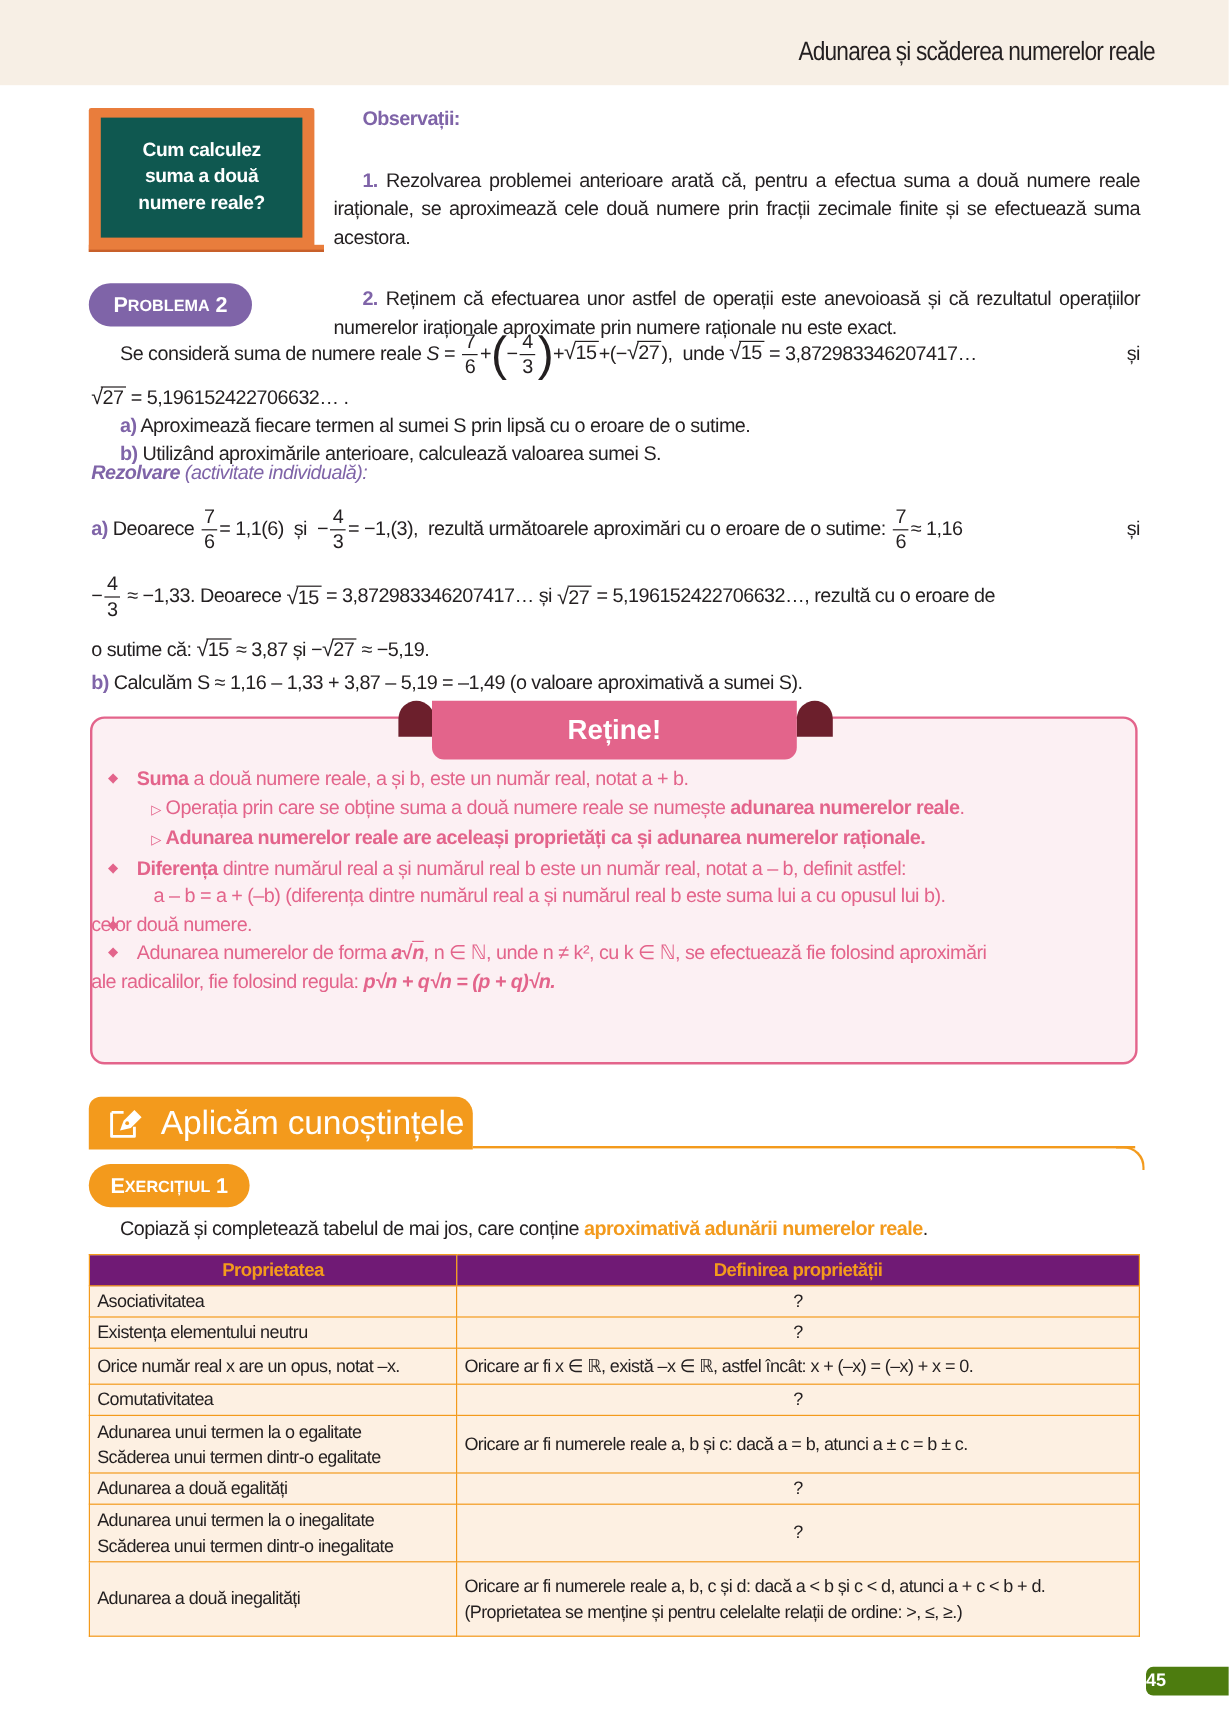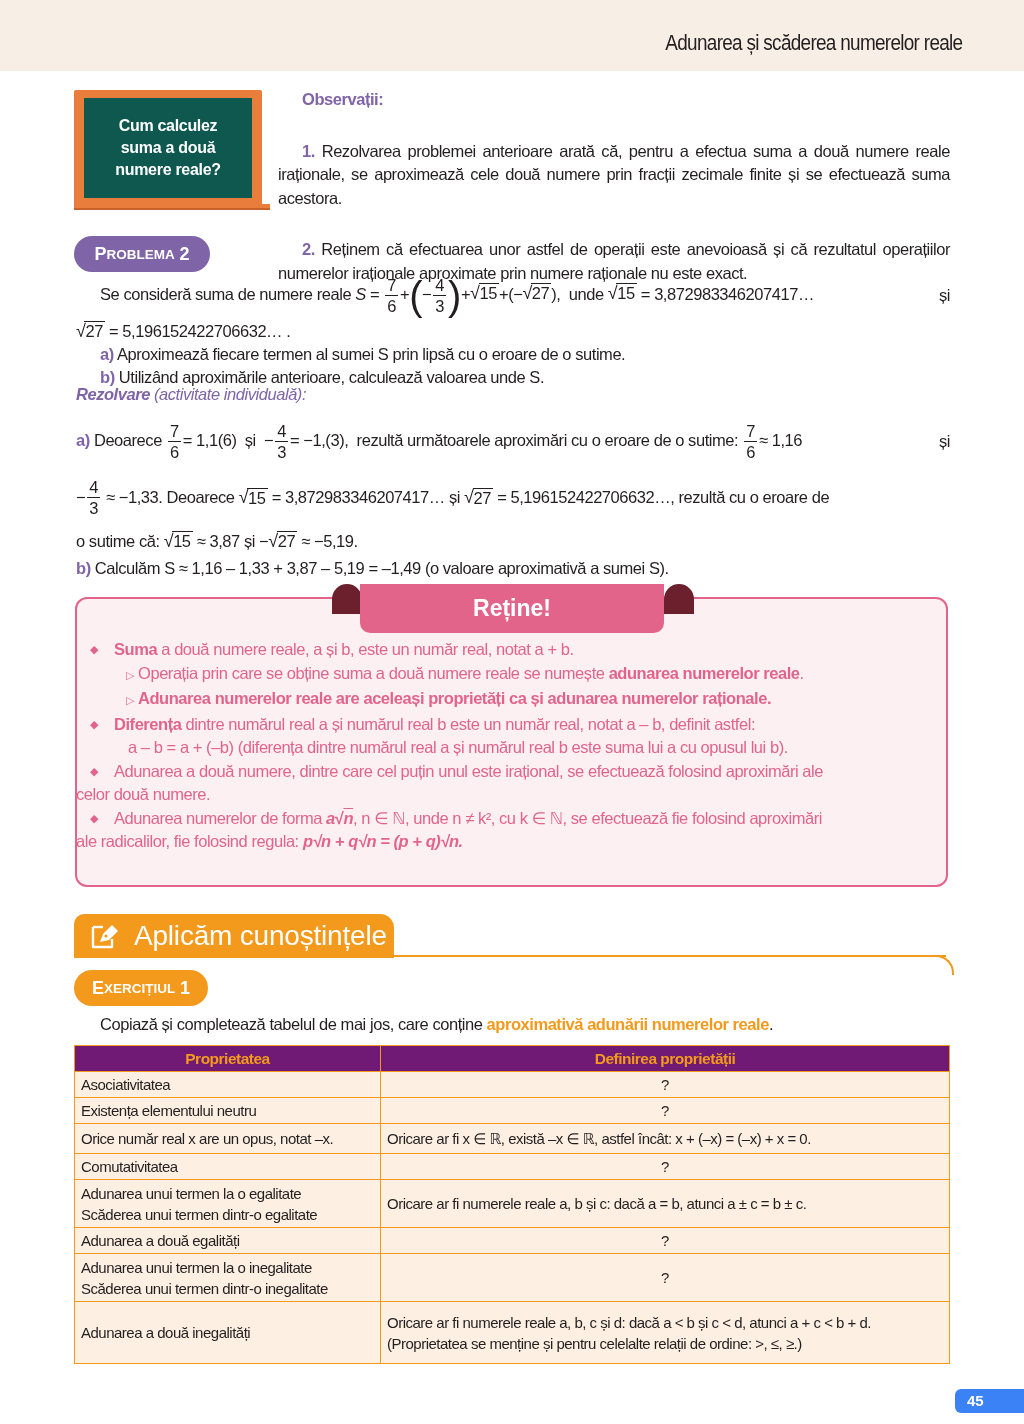--- a/index.html
+++ b/index.html
@@ -71,21 +71,21 @@
   .tbl th { background: #701a75; color: #f39a1c; font-weight: bold; height: 26px; font-size: 15.5px; }
   .tbl td { background: #fdf0e2; padding: 2px 5px; line-height: 21px; }
   .tbl td.c1 { width: 306px; }
   .tbl td.center { text-align: center; }
   .tbl td.left { padding-left: 6px; }
   .row-h1 { height: 26px; }
   .row-h2 { height: 30px; }
   .row-h3 { height: 48px; }
   .row-h4 { height: 62px; }
 
-  .page-num { position: absolute; left: 955px; top: 1389px; width: 69px; height: 24px; background: #3b82f6; border-radius: 6px 0 0 6px; color: #fff; font-family: "Liberation Sans", sans-serif; font-weight: bold; font-size: 15px; padding-left: 12px; line-height: 24px; }
+  .page-num { position: absolute; left: 955px; top: 1389px; width: 69px; height: 24px; background: #4d7c0f; border-radius: 6px 0 0 6px; color: #fff; font-family: "Liberation Sans", sans-serif; font-weight: bold; font-size: 15px; padding-left: 0; line-height: 24px; }
 </style>
 </head>
 <body>
 
 <div class="header-band"></div>
 <div class="header-title">Adunarea și scăderea numerelor reale</div>
 
 <div class="board">
   <div class="board-inner">
     <div class="board-text">
@@ -118,21 +118,21 @@
       <span class="rad">√</span><span class="sqrt">15</span>
       <span>= 3,872983346207417…</span>
     </span>
     <span>și</span>
   </div>
   <div style="margin-top:2px;">
     <span class="rad">√</span><span class="sqrt">27</span>
     <span>= 5,196152422706632… .</span>
   </div>
   <div class="ind"><span class="lbl">a)</span> <span>Aproximează fiecare termen al sumei S prin lipsă cu o eroare de o sutime.</span></div>
-  <div class="ind"><span class="lbl">b)</span> <span>Utilizând aproximările anterioare, calculează valoarea unde S.</span></div>
+  <div class="ind"><span class="lbl">b)</span> <span>Utilizând aproximările anterioare, calculează valoarea sumei S.</span></div>
 </div>
 
 <div class="text" style="top:383px;">
   <div><span class="rez-title">Rezolvare</span> <span class="rez-sub">(activitate individuală):</span></div>
   <div style="display:flex; align-items:center; justify-content:space-between; height:50px; margin-top:10px;">
     <span>
       <span class="lbl">a)</span>
       <span>Deoarece</span>
       <span class="frac"><span class="num">7</span><span>6</span></span><span>= 1,1(6)</span>
       &nbsp;<span>și</span>&nbsp;
@@ -163,21 +163,21 @@
 <div class="ribbon-ear" style="left:332px;"></div>
 <div class="ribbon-ear" style="left:664px;"></div>
 <div class="ribbon">Reține!</div>
 
 <div class="retine-content">
   <div class="bullet-row"><span class="dia">◆</span><span class="strong">Suma</span><span> a două numere reale, a și b, este un număr real, notat a + b.</span></div>
   <div class="sub-row"><span class="arrow">▷</span><span>Operația prin care se obține suma a două numere reale se numește </span><span class="strong">adunarea numerelor reale</span>.</div>
   <div class="sub-row"><span class="arrow">▷</span><span class="strong">Adunarea numerelor reale are aceleași proprietăți ca și adunarea numerelor raționale.</span></div>
   <div class="bullet-row"><span class="dia">◆</span><span class="strong">Diferența</span><span> dintre numărul real a și numărul real b este un număr real, notat a – b, definit astfel:</span></div>
   <div class="formula-row">a – b = a + (–b) (diferența dintre numărul real a și numărul real b este suma lui a cu opusul lui b).</div>
-  <div class="bullet-row"><span class="dia">◆</span><span>Adunarea a două numere, dintre care cel puțin unul este irațional, se efectuează folosind aproximări ale</span></div>
+  <div class="bullet-row"><span class="dia">◆</span></div>
   <div class="wrap-row">celor două numere.</div>
   <div class="bullet-row"><span class="dia">◆</span><span>Adunarea numerelor de forma </span><b><i>a</i>√<i style="text-decoration:overline;">n</i></b><span>, n ∈ ℕ, unde n ≠ k², cu k ∈ ℕ, se efectuează fie folosind aproximări</span></div>
   <div class="wrap-row"><span>ale radicalilor, fie folosind regula: </span><b><i>p√n + q√n = (p + q)√n.</i></b></div>
 </div>
 
 <div class="apl-tab">
   <svg class="apl-icon" viewBox="0 0 30 28">
     <path d="M3 5 L3 25 L22 25 L22 17" fill="none" stroke="#fff" stroke-width="2.4" stroke-linejoin="round"></path>
     <path d="M3 5 L13 5" fill="none" stroke="#fff" stroke-width="2.4"></path>
     <path d="M10 20 L13 12 L22 3 L28 9 L19 18 Z" fill="#fff"></path>

